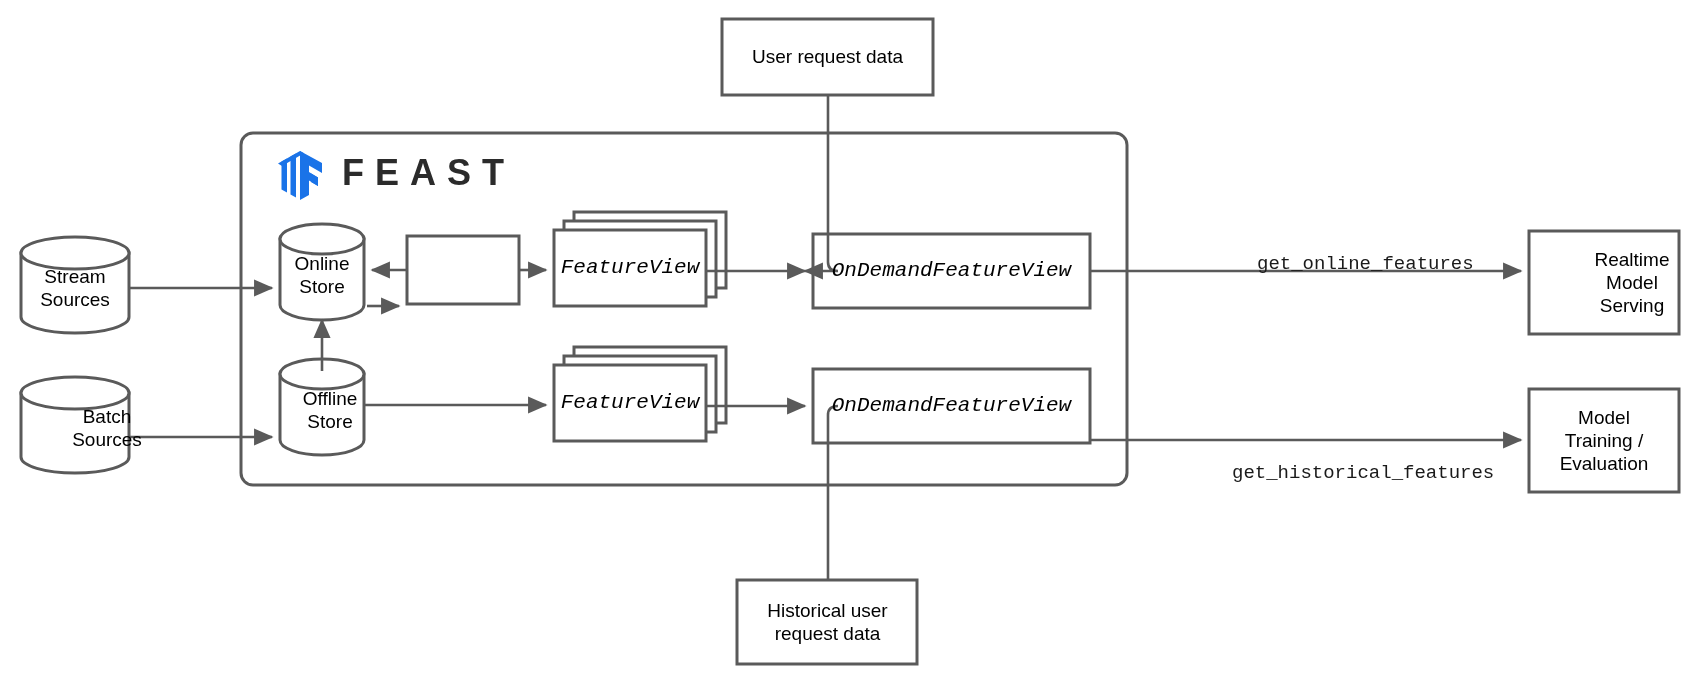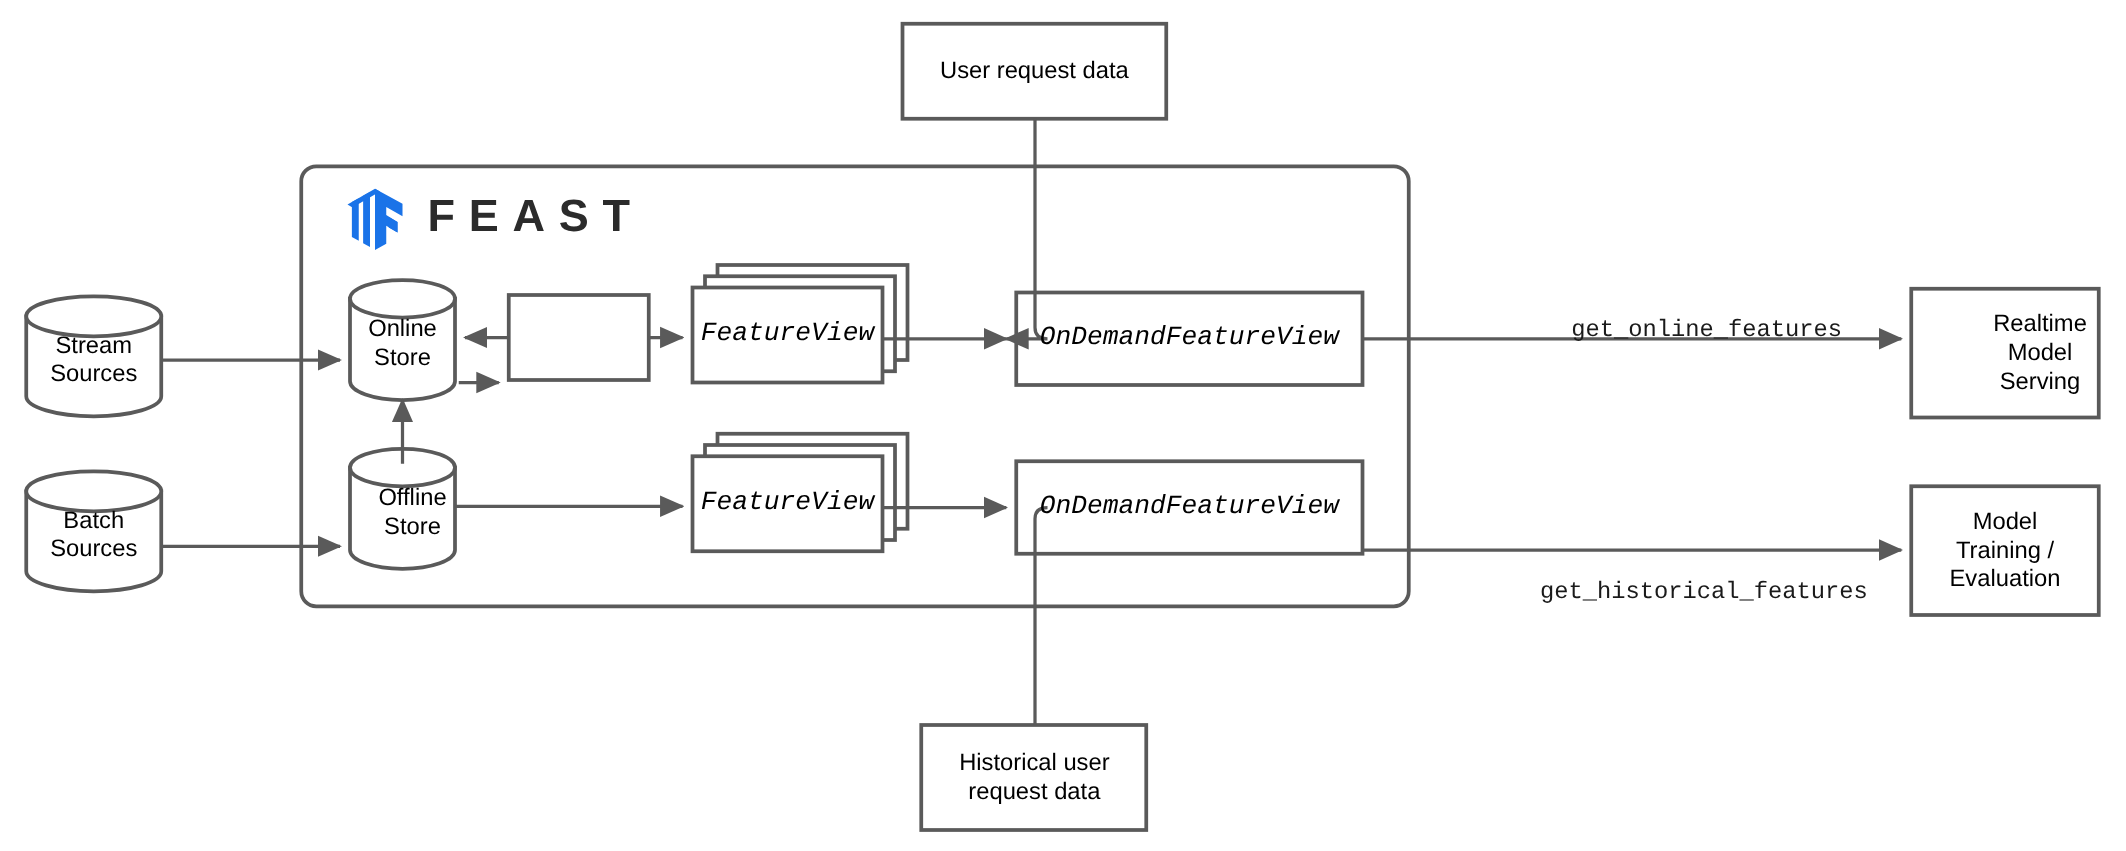--- a/index.html
+++ b/index.html
@@ -163,21 +163,21 @@
   </svg>
 
   <div class="brand-wrap">
     <div style="width:48px;height:50px;"></div>
     <div class="brand-text">FEAST</div>
   </div>
 
   <div class="node-label sans-label" style="left:21px; top:253px; width:108px; height:70px;">Stream
 Sources</div>
 
-  <div class="node-label sans-label" style="left:21px; top:393px; width:108px; height:70px;">Batch
+  <div class="node-label sans-label" style="left:21px; top:393px; width:108px; height:70px;padding-left:32px;">Batch
 Sources</div>
 
   <div class="node-label sans-label" style="left:280px; top:239px; width:84px; height:72px;">Online
 Store</div>
 
   <div class="node-label sans-label" style="left:288px; top:374px; width:84px; height:72px;">Offline
 Store</div>
 
 
   <div class="node-label mono-label" style="left:554px; top:230px; width:152px; height:76px;">FeatureView</div>

